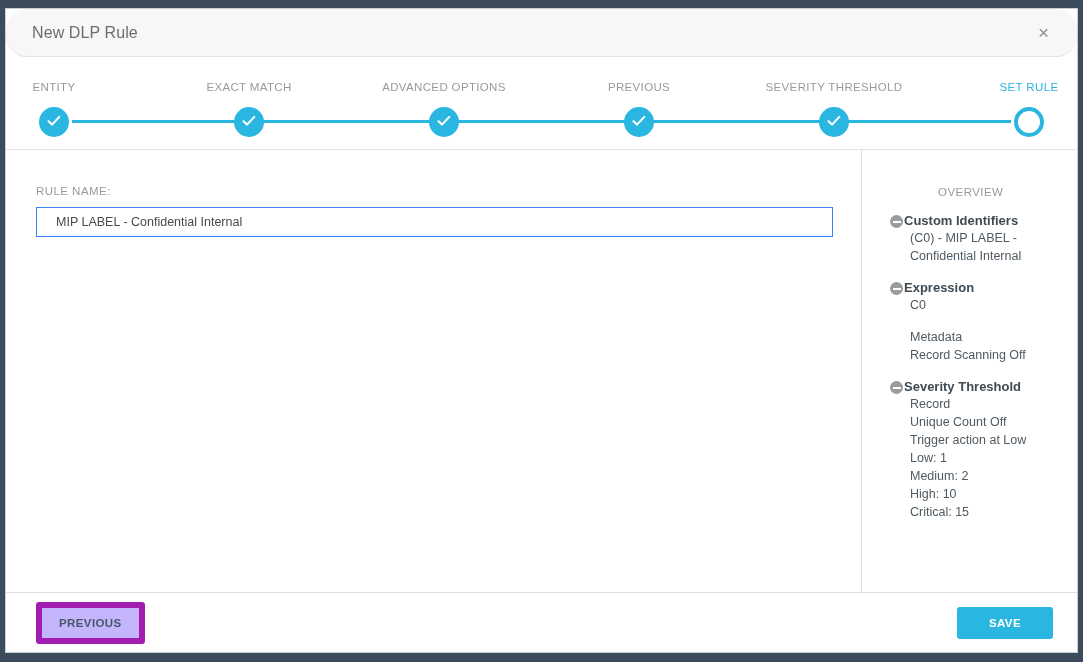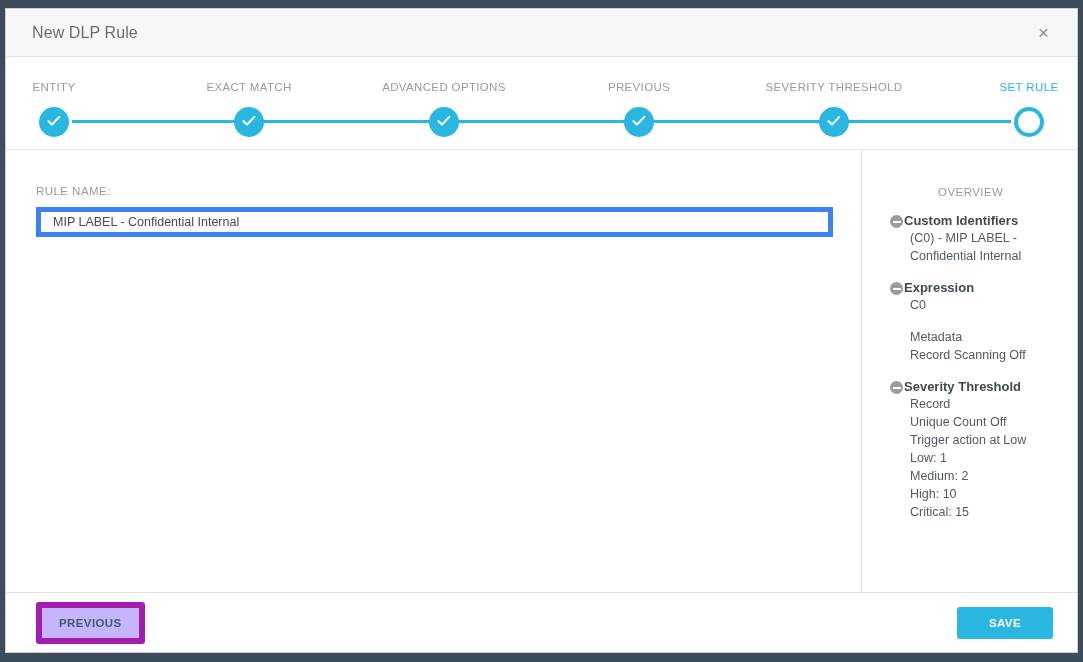--- a/index.html
+++ b/index.html
@@ -41,20 +41,21 @@
   .modal-header {
     height: 48px;
     min-height: 48px;
     background: #f7f7f7;
     border-bottom: 1px solid #e2e2e2;
     display: flex;
     align-items: center;
     justify-content: space-between;
     padding: 0 22px 0 26px;
     box-sizing: border-box;
+    border-radius: 21px;
   }
   .modal-title {
     font-size: 16px;
     color: #6d6d6d;
     font-weight: 400;
     letter-spacing: 0.1px;
   }
   .close-btn {
     font-size: 19px;
     line-height: 1;
@@ -139,26 +140,26 @@
   .field-label {
     font-size: 11.5px;
     color: #9a9a9a;
     letter-spacing: 0.45px;
     margin-bottom: 10px;
   }
   .text-input {
     width: 797px;
     height: 30px;
     box-sizing: border-box;
-    border: 5px solid #3b82f6;
+    border: 1px solid #3b82f6;
     background: #ffffff;
     font-family: "Liberation Sans", sans-serif;
     font-size: 12.5px;
     color: #4a4a4a;
-    padding: 0 12px;
+    padding: 0 19px;
     outline: none;
     border-radius: 0;
   }
 
   
   .overview-pane {
     flex: 1;
     box-sizing: border-box;
     padding: 36px 12px 0 28px;
   }

